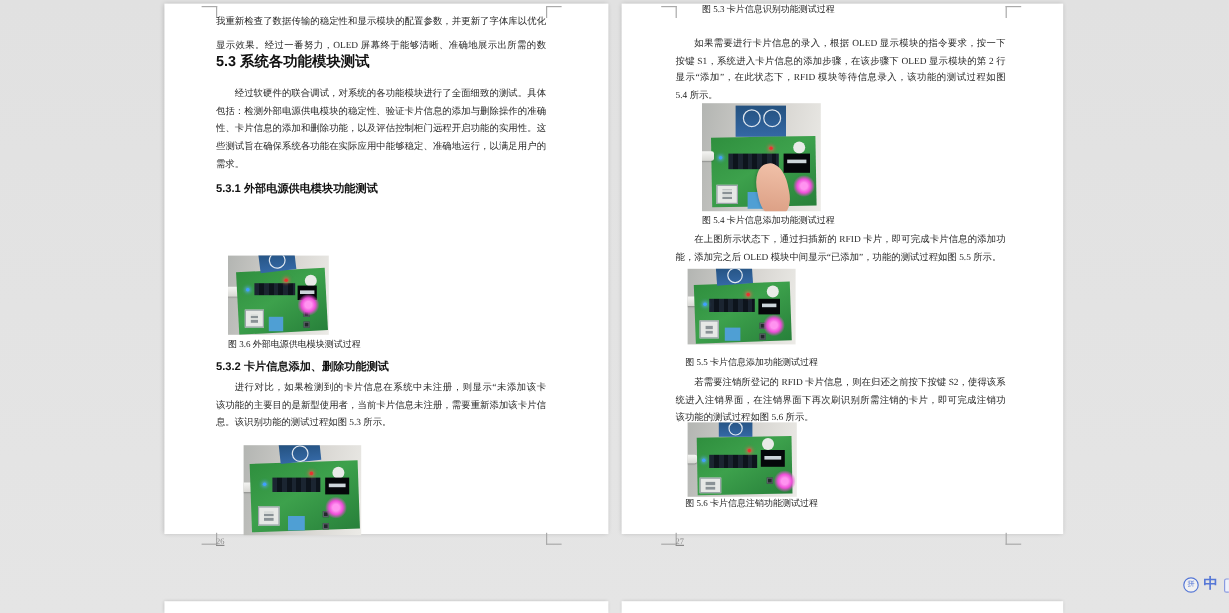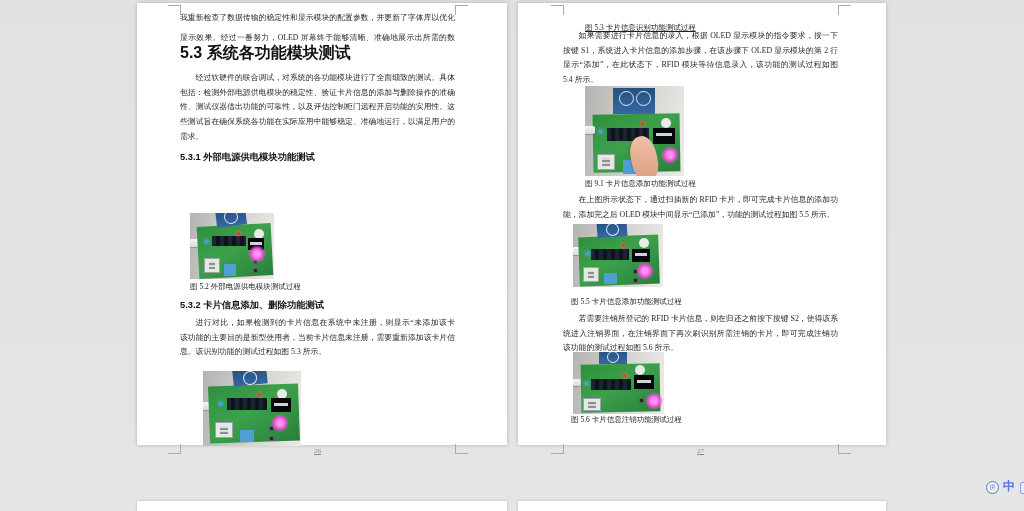--- a/index.html
+++ b/index.html
@@ -20,24 +20,24 @@
   .cm.br{border-bottom-width:1px;border-left-width:1px;}
 
   .tx{position:absolute;width:275px;color:#262626;}
   .page-left .tx{left:43px;}
   .page-right .tx{left:45px;}
   .para{font-size:7.8px;}
   .para .ln{height:var(--pitch,14.7px);line-height:var(--pitch,14.7px);overflow:hidden;
             text-align:justify;text-align-last:justify;}
   .para .ln:last-child{text-align-last:left;}
   .para:not(.noindent) .ln:first-child{text-indent:2em;}
-  .h-main{font-family:"Liberation Sans","DejaVu Sans",sans-serif;font-weight:bold;font-size:16px;color:#111;}
+  .h-main{font-family:"Liberation Sans","DejaVu Sans",sans-serif;font-weight:bold;font-size:12px;color:#111;}
   .h-sub{font-family:"Liberation Sans","DejaVu Sans",sans-serif;font-weight:bold;font-size:9.3px;color:#111;}
   .caption{position:absolute;font-size:7.5px;color:#222;white-space:nowrap;}
-  .pagenum{position:absolute;width:275px;text-align:center;font-size:7px;color:#888;top:444px;text-decoration:underline;}
+  .pagenum{position:absolute;width:275px;text-align:left;font-size:7px;color:#888;top:444px;text-decoration:underline;}
 
   
   .photo{position:absolute;overflow:hidden;background:linear-gradient(100deg,#b3b5b2,#d6d4d0 55%,#ecebe7);}
   .photo *{position:absolute;}
   .board{background:linear-gradient(150deg,#2f8f3e,#3da14c 45%,#27803a);}
   .rfid{background:linear-gradient(180deg,#24517f,#3468a5);}
   .rfid i{display:block;position:absolute;border:1px solid rgba(255,255,255,.85);border-radius:50%;}
   .mcu{background:repeating-linear-gradient(90deg,#1b2531 0 4px,#0d141c 4px 8px);}
   .oled{background:#05070a;}
   .oled i{display:block;position:absolute;left:15%;top:34%;right:15%;height:3px;background:#cdd5da;}
@@ -75,21 +75,21 @@
     <div class="tx para noindent" style="top:5px;--pitch:19.5px;">
         <div class="ln">我重新检查了数据传输的稳定性和显示模块的配置参数，并更新了字体库以优化</div>
         <div class="ln">显示效果。经过一番努力，OLED 屏幕终于能够清晰、准确地展示出所需的数据。</div>
       </div>
 
     <div class="tx h-main" style="top:40px;">5.3 系统各功能模块测试</div>
 
     <div class="tx para" style="top:68px;">
         <div class="ln">经过软硬件的联合调试，对系统的各功能模块进行了全面细致的测试。具体</div>
         <div class="ln">包括：检测外部电源供电模块的稳定性、验证卡片信息的添加与删除操作的准确</div>
-        <div class="ln">性、测试仪器借出功能的可靠性，以及评估控制柜门远程开启功能的实用性。这</div>
+        <div class="ln">性、卡片信息的添加和删除功能，以及评估控制柜门远程开启功能的实用性。这</div>
         <div class="ln">些测试旨在确保系统各功能在实际应用中能够稳定、准确地运行，以满足用户的</div>
         <div class="ln">需求。</div>
       </div>
 
     <div class="tx h-sub" style="top:148px;">5.3.1 外部电源供电模块功能测试</div>
 
 
     <div class="photo" style="left:53px;top:210px;width:84px;height:66px;">
       <div class="cable" style="left:-3px;top:26px;width:17px;height:8px;"></div>
       <div class="board" style="left:8px;top:12px;right:2px;bottom:2px;transform:rotate(-3deg);"></div>
@@ -105,21 +105,21 @@
       <div class="d blu" style="left:15px;top:27px;"></div>
       <div class="esp" style="left:14px;top:45px;width:16px;height:15px;">
           <i></i>
         </div>
       <div class="bluemod" style="left:34px;top:51px;width:12px;height:12px;"></div>
       <div class="btn" style="left:63px;top:46px;"></div>
       <div class="btn" style="left:63px;top:55px;"></div>
       <div class="led" style="left:58px;top:32px;"></div>
     </div>
 
-    <div class="caption" style="left:53px;top:279px;">图 5.2 外部电源供电模块测试过程</div>
+    <div class="caption" style="left:53px;top:279px;">图 3.6 外部电源供电模块测试过程</div>
 
     <div class="tx h-sub" style="top:296px;">5.3.2 卡片信息添加、删除功能测试</div>
 
     <div class="tx para" style="top:313px;">
         <div class="ln">进行对比，如果检测到的卡片信息在系统中未注册，则显示“未添加该卡片”，</div>
         <div class="ln">该功能的主要目的是新型使用者，当前卡片信息未注册，需要重新添加该卡片信</div>
         <div class="ln">息。该识别功能的测试过程如图 5.3 所示。</div>
       </div>
 
     <div class="photo" style="left:66px;top:368px;width:98px;height:75px;">
@@ -146,21 +146,21 @@
 
     <div class="tx pagenum">26</div>
   </div>
 
   <div class="page page-right">
     <div class="cm tl" style="left:33px;top:2px;"></div>
     <div class="cm tr" style="left:320px;top:2px;"></div>
     <div class="cm bl" style="left:33px;top:441px;"></div>
     <div class="cm br" style="left:320px;top:441px;"></div>
 
-    <div class="caption" style="left:67px;top:20px;text-decoration:underline;">图 5.3 卡片信息识别功能测试过程</div>
+    <div class="caption" style="left:67px;top:0;">图 5.3 卡片信息识别功能测试过程</div>
 
     <div class="tx para" style="top:26px;">
         <div class="ln">如果需要进行卡片信息的录入，根据 OLED 显示模块的指令要求，按一下</div>
         <div class="ln">按键 S1，系统进入卡片信息的添加步骤，在该步骤下 OLED 显示模块的第 2 行</div>
         <div class="ln">显示“添加”，在此状态下，RFID 模块等待信息录入，该功能的测试过程如图</div>
         <div class="ln">5.4 所示。</div>
       </div>
 
     <div class="photo" style="left:67px;top:83px;width:99px;height:90px;">
       <div class="rfid" style="left:28px;top:2px;width:42px;height:26px;">
@@ -177,21 +177,21 @@
       <div class="d red" style="left:56px;top:36px;"></div>
       <div class="d blu" style="left:14px;top:44px;"></div>
       <div class="esp" style="left:12px;top:68px;width:18px;height:16px;">
           <i></i>
         </div>
       <div class="bluemod" style="left:38px;top:74px;width:16px;height:14px;"></div>
       <div class="led" style="left:76px;top:60px;"></div>
       <div class="finger" style="left:46px;top:50px;width:26px;height:44px;"></div>
     </div>
 
-    <div class="caption" style="left:67px;top:176px;">图 9.1 卡片信息添加功能测试过程</div>
+    <div class="caption" style="left:67px;top:176px;">图 5.4 卡片信息添加功能测试过程</div>
 
     <div class="tx para" style="top:190px;">
         <div class="ln">在上图所示状态下，通过扫插新的 RFID 卡片，即可完成卡片信息的添加功</div>
         <div class="ln">能，添加完之后 OLED 模块中间显示“已添加”，功能的测试过程如图 5.5 所示。</div>
       </div>
 
     <div class="photo" style="left:55px;top:221px;width:90px;height:63px;">
       <div class="cable" style="left:-3px;top:23px;width:13px;height:8px;"></div>
       <div class="board" style="left:6px;top:12px;right:4px;bottom:2px;transform:rotate(-2deg);"></div>
       <div class="rfid" style="left:24px;top:-3px;width:30px;height:16px;transform:rotate(-4deg);">

